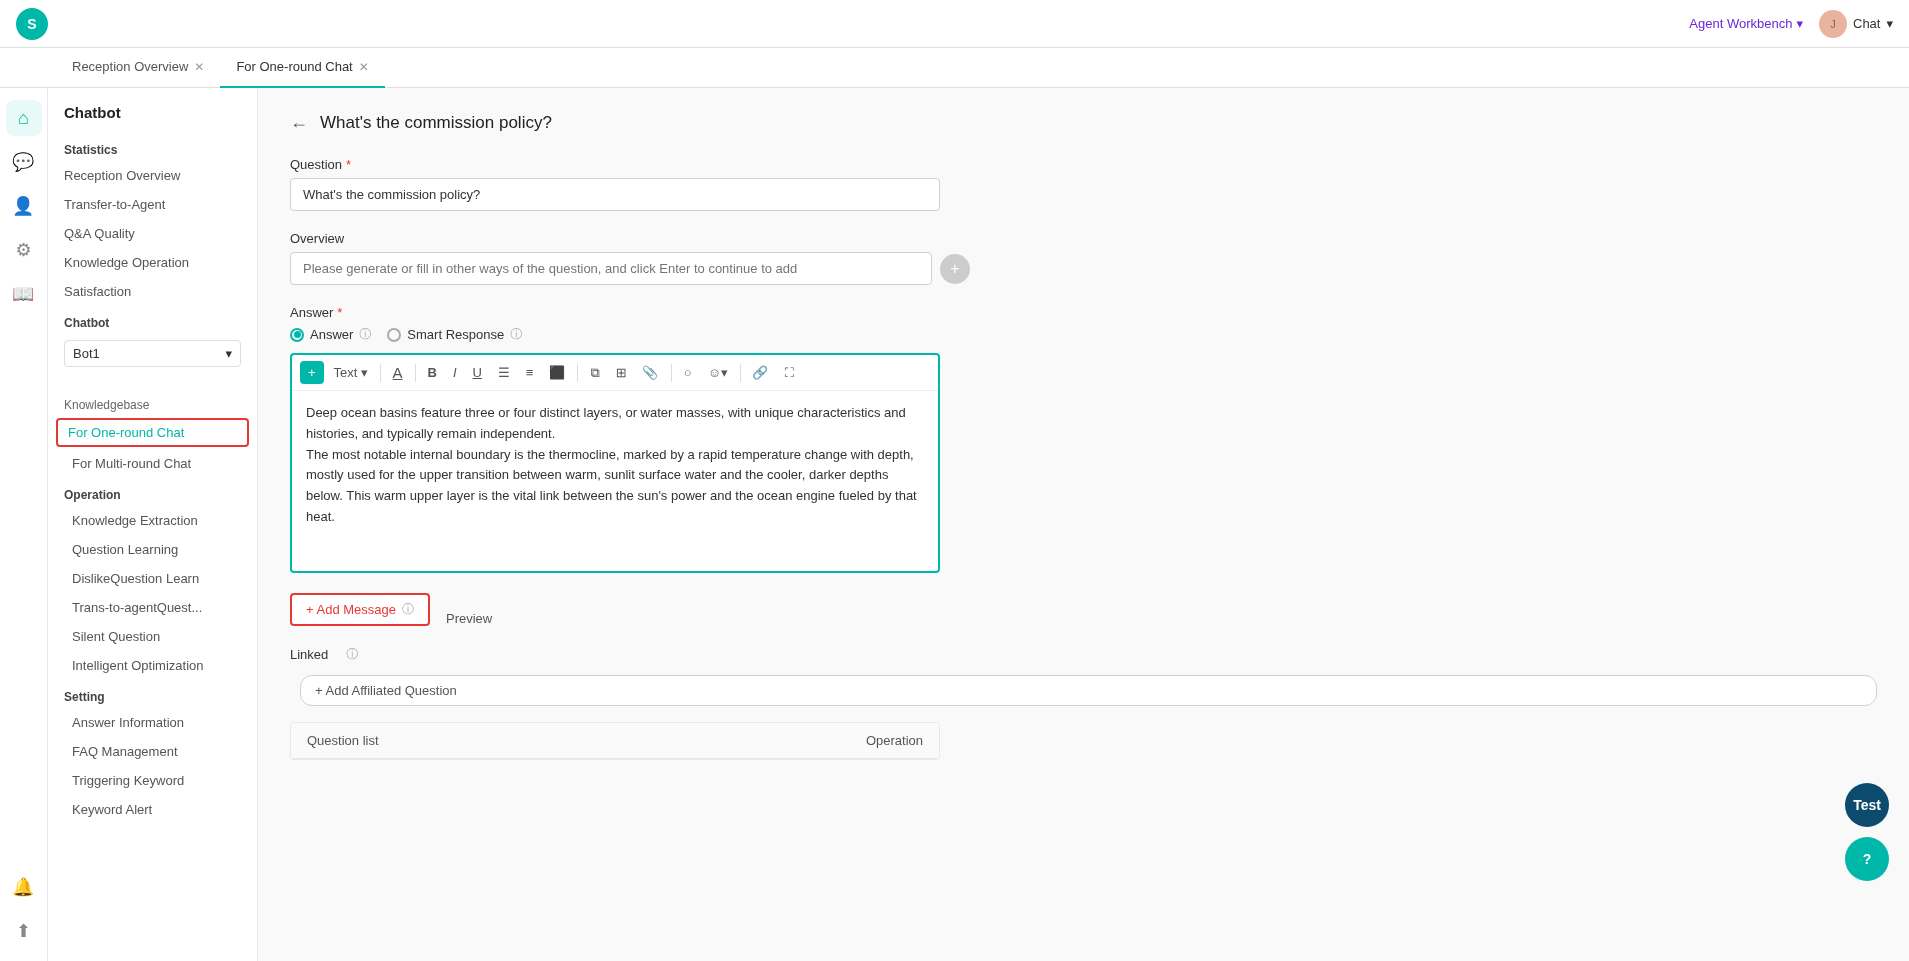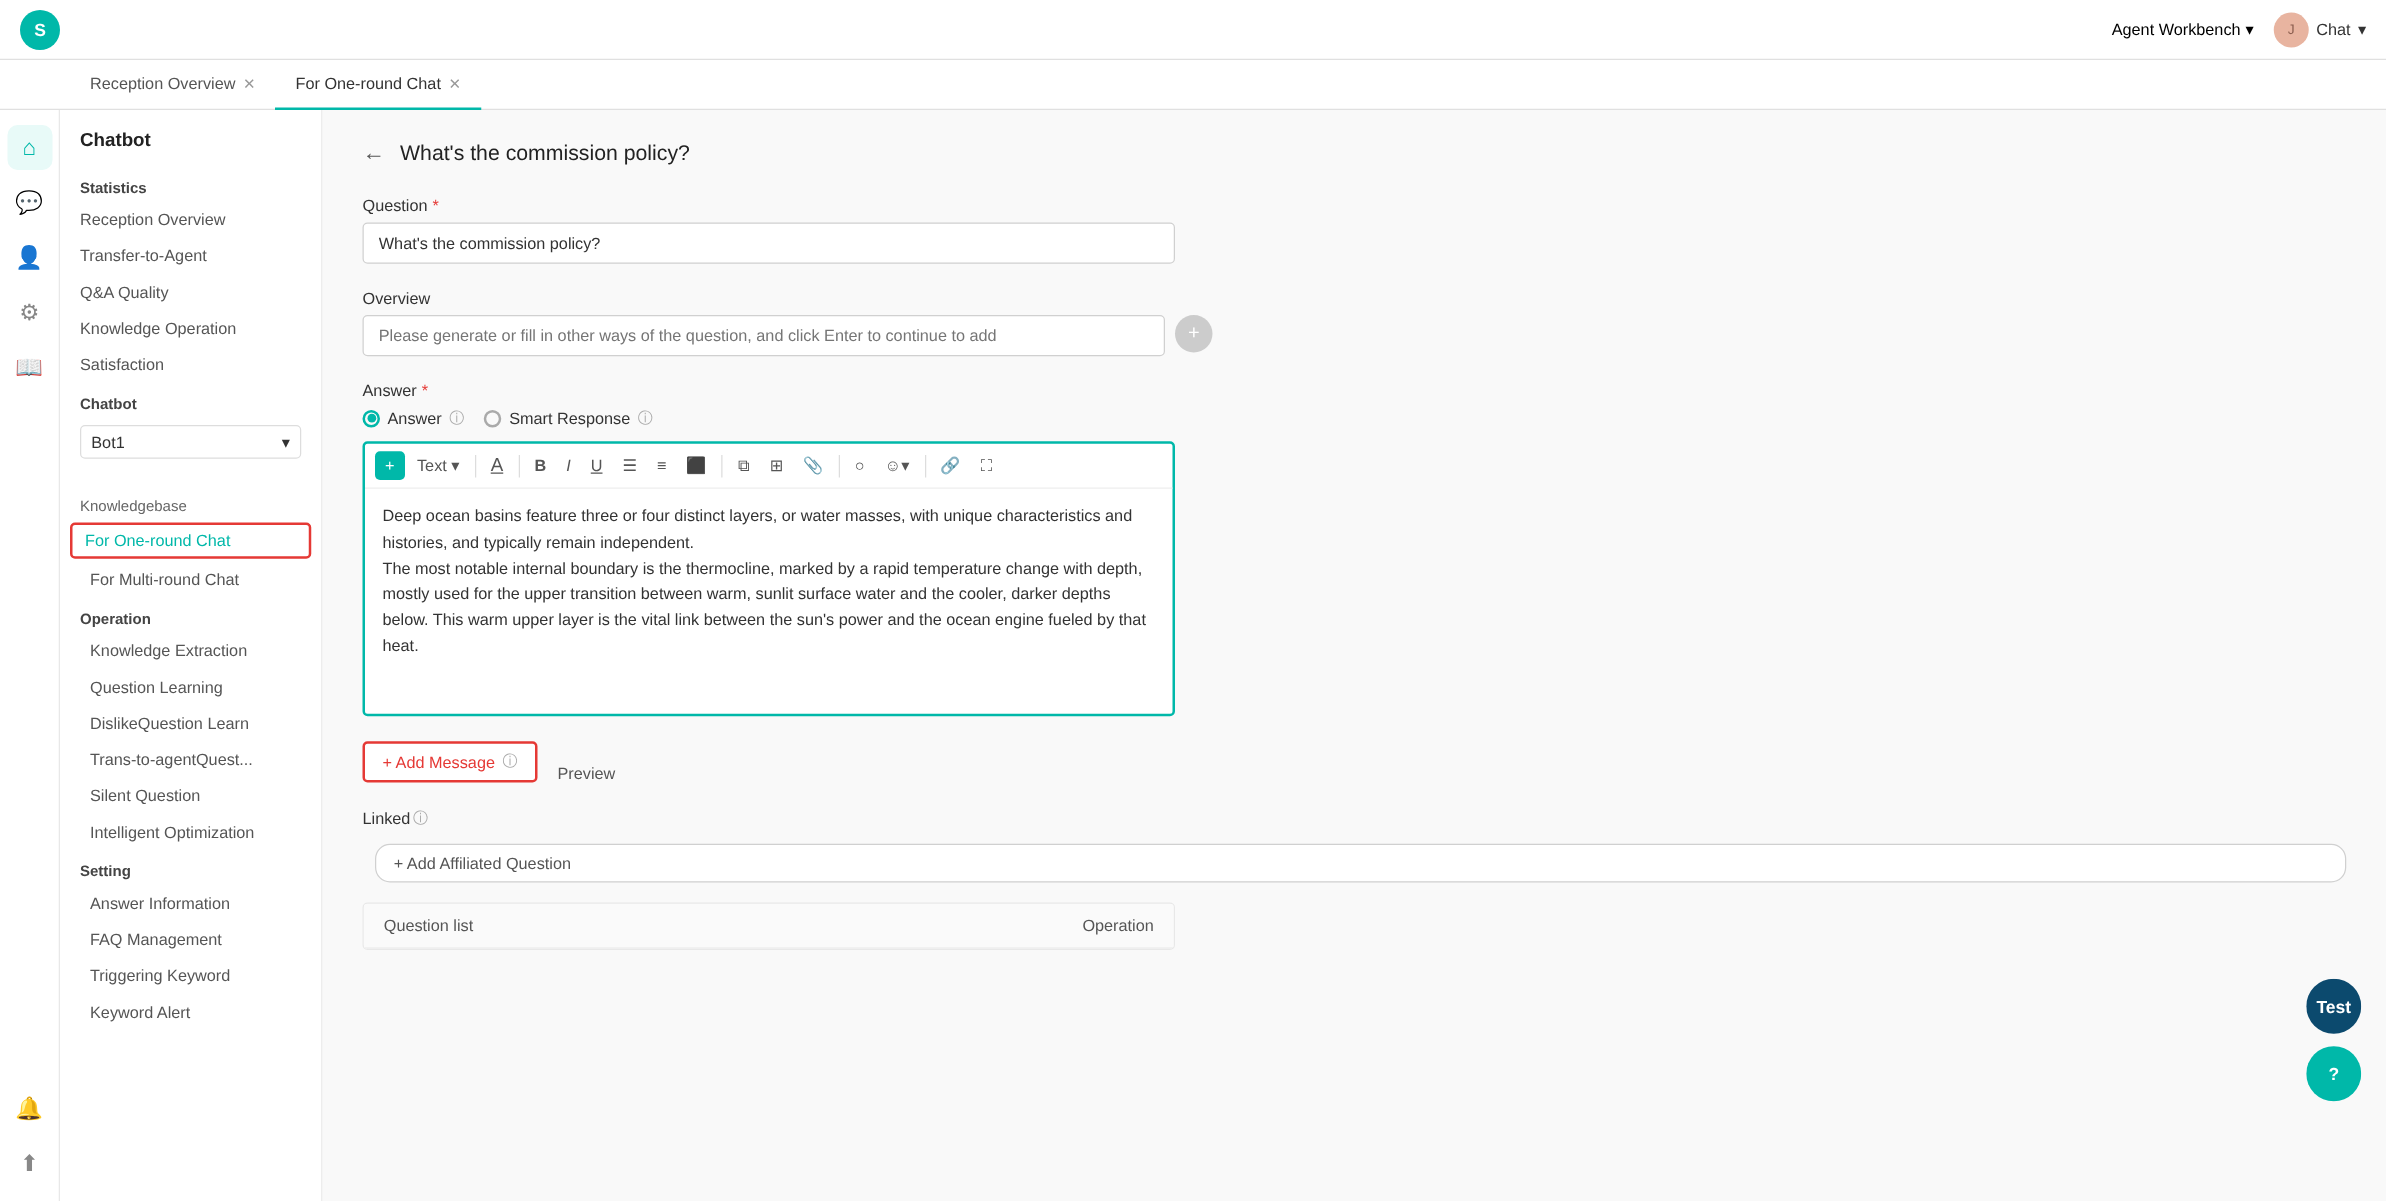--- a/index.html
+++ b/index.html
@@ -3,21 +3,21 @@
   <meta charset="utf-8">
   <style>
     * { box-sizing: border-box; margin: 0; padding: 0; }
     body { font-family: -apple-system, BlinkMacSystemFont, 'Segoe UI', sans-serif; font-size: 13px; color: #333; background: #f5f5f5; display: flex; flex-direction: column; height: 961px; overflow: hidden; }
 
     
     .top-bar { height: 48px; background: #fff; border-bottom: 1px solid #e0e0e0; display: flex; align-items: center; justify-content: space-between; padding: 0 16px; flex-shrink: 0; }
     .top-bar-left { display: flex; align-items: center; gap: 8px; }
     .app-logo { width: 32px; height: 32px; background: #00b8a9; border-radius: 50%; display: flex; align-items: center; justify-content: center; color: #fff; font-weight: bold; font-size: 14px; }
     .top-bar-right { display: flex; align-items: center; gap: 16px; }
-    .workbench-selector { display: flex; align-items: center; gap: 4px; color: #000000; font-size: 13px; cursor: pointer; }
+    .workbench-selector { display: flex; align-items: center; gap: 4px; color: #6d28d9; font-size: 13px; cursor: pointer; }
     .user-selector { display: flex; align-items: center; gap: 6px; cursor: pointer; }
     .user-avatar { width: 28px; height: 28px; border-radius: 50%; background: #e8b4a0; display: flex; align-items: center; justify-content: center; font-size: 11px; color: #8b5e4f; }
 
     
     .tab-bar { height: 40px; background: #fff; border-bottom: 1px solid #e0e0e0; display: flex; align-items: center; padding: 0 0 0 56px; flex-shrink: 0; }
     .tab { display: flex; align-items: center; gap: 6px; padding: 0 16px; height: 40px; font-size: 13px; color: #555; cursor: pointer; border-bottom: 2px solid transparent; }
     .tab.active { color: #333; border-bottom: 2px solid #00b8a9; }
     .tab-close { color: #999; font-size: 12px; cursor: pointer; line-height: 1; }
 
     
@@ -48,21 +48,21 @@
     .content { flex: 1; background: #f9f9f9; overflow-y: auto; padding: 24px 32px; }
     .page-header { display: flex; align-items: center; gap: 12px; margin-bottom: 24px; }
     .back-btn { color: #555; cursor: pointer; font-size: 18px; }
     .page-title { font-size: 17px; font-weight: 500; color: #222; }
 
     
     .form-section { margin-bottom: 20px; }
     .form-label { font-size: 13px; font-weight: 500; color: #333; margin-bottom: 6px; display: flex; align-items: center; gap: 4px; }
     .required { color: #e53935; }
     .form-input { width: 650px; border: 1px solid #d0d0d0; border-radius: 4px; padding: 8px 12px; font-size: 13px; color: #333; background: #fff; outline: none; }
-    .similar-row { display: flex; align-items: flex-start; gap: 8px; }
+    .similar-row { display: flex; align-items: center; gap: 8px; }
     .similar-input { flex: 1; max-width: 642px; border: 1px solid #d0d0d0; border-radius: 4px; padding: 8px 12px; font-size: 13px; color: #aaa; background: #fff; }
     .similar-add-btn { width: 30px; height: 30px; border-radius: 50%; background: #ccc; display: flex; align-items: center; justify-content: center; color: #fff; cursor: pointer; font-size: 16px; }
 
     
     .answer-row { display: flex; align-items: center; gap: 16px; margin-bottom: 10px; }
     .radio-option { display: flex; align-items: center; gap: 6px; cursor: pointer; }
     .radio-circle { width: 14px; height: 14px; border-radius: 50%; border: 2px solid #00b8a9; display: flex; align-items: center; justify-content: center; }
     .radio-circle.checked::after { content: ''; width: 7px; height: 7px; background: #00b8a9; border-radius: 50%; }
     .radio-empty { width: 14px; height: 14px; border-radius: 50%; border: 2px solid #aaa; }
     .info-icon { color: #aaa; font-size: 12px; cursor: pointer; }
@@ -75,21 +75,21 @@
     .toolbar-divider { width: 1px; height: 18px; background: #ddd; margin: 0 2px; }
     .editor-body { padding: 12px 14px; min-height: 180px; font-size: 13px; line-height: 1.6; color: #333; }
 
     
     .editor-actions { display: flex; align-items: center; gap: 16px; margin-top: 12px; }
     .add-message-btn { display: flex; align-items: center; gap: 6px; border: 2px solid #e53935; border-radius: 4px; padding: 6px 14px; color: #e53935; cursor: pointer; font-size: 13px; background: #fff; font-weight: 500; }
     .preview-btn { color: #555; cursor: pointer; font-size: 13px; background: none; border: none; margin-top: 18px; }
 
     
     .linked-section { margin-top: 20px; }
-    .linked-label { font-size: 13px; font-weight: 500; color: #333; display: flex; align-items: center; gap: 2px; margin-bottom: 12px; }
+    .linked-label { font-size: 13px; font-weight: 500; color: #333; display: flex; align-items: center; gap: 18px; margin-bottom: 12px; }
     .add-affiliated-btn { display: flex; align-items: center; gap: 6px; border: 1px solid #d0d0d0; border-radius: 12px; padding: 7px 14px; color: #555; cursor: pointer; font-size: 13px; background: #fff; margin-bottom: 16px; margin-left: 10px; }
 
     
     .q-table { width: 650px; border: 1px solid #e8e8e8; border-radius: 4px; background: #fff; overflow: hidden; }
     .q-table-header { display: flex; background: #fafafa; border-bottom: 1px solid #e8e8e8; padding: 10px 16px; font-size: 13px; font-weight: 500; color: #555; }
     .q-table-header .col-question { flex: 1; }
     .q-table-header .col-op { width: 100px; text-align: right; }
     .q-table-row { display: flex; align-items: center; padding: 10px 16px; border-bottom: 1px solid #f0f0f0; font-size: 13px; color: #333; }
     .q-table-row .col-question { flex: 1; }
     .q-table-row .col-op { width: 100px; display: flex; justify-content: flex-end; gap: 8px; align-items: center; }

